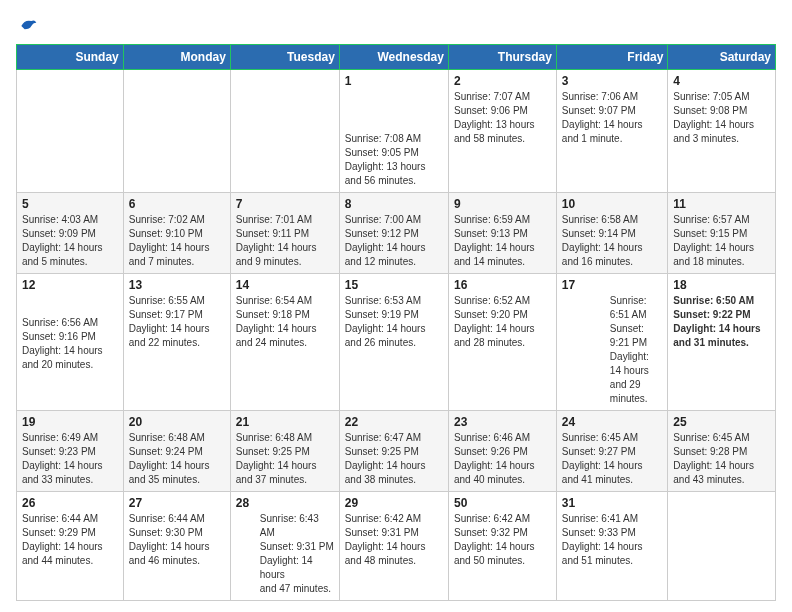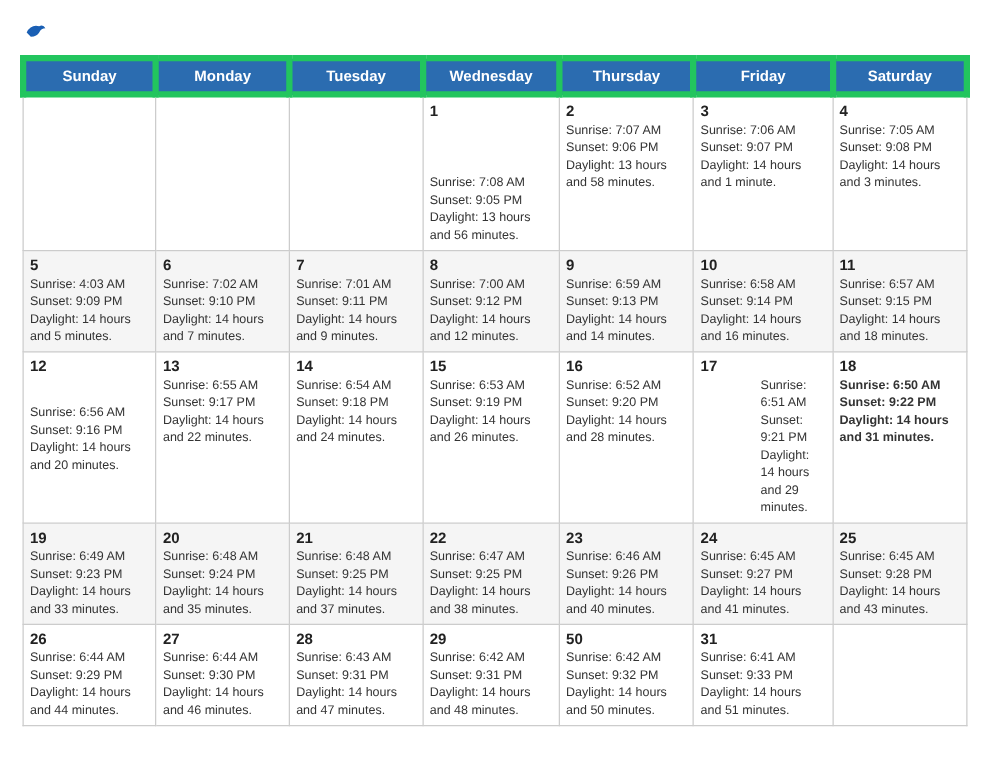--- a/index.html
+++ b/index.html
@@ -56,22 +56,22 @@
     .calendar {
       width: 100%;
       border-collapse: collapse;
     }
     .calendar th {
       background: #2b6cb0;
       color: #fff;
       font-size: 12px;
       font-weight: bold;
       padding: 5px 4px;
-      text-align: center;
-      border: 5px solid #22c55e;
+      text-align: right;
+      border: 1px solid #22c55e;
     }
     .calendar td {
       vertical-align: top;
       border: 1px solid #ccc;
       padding: 4px 5px;
       width: 113px;
       min-height: 80px;
       background: #fff;
       font-size: 10px;
       color: #333;
@@ -322,21 +322,21 @@
         </td>
         <td>
           <div class="day-num">27</div>
           <div class="day-info" style="white-space: pre-line;">Sunrise: 6:44 AM
 Sunset: 9:30 PM
 Daylight: 14 hours
 and 46 minutes.</div>
         </td>
         <td>
           <div class="day-num">28</div>
-          <div class="day-info" style="white-space: pre-line;">Sunrise: 6:43 AM
+          <div class="day-info" style="white-space: pre-line; margin-left: 24px;">Sunrise: 6:43 AM
 Sunset: 9:31 PM
 Daylight: 14 hours
 and 47 minutes.</div>
         </td>
         <td>
           <div class="day-num">29</div>
           <div class="day-info" style="white-space: pre-line;">Sunrise: 6:42 AM
 Sunset: 9:31 PM
 Daylight: 14 hours
 and 48 minutes.</div>

